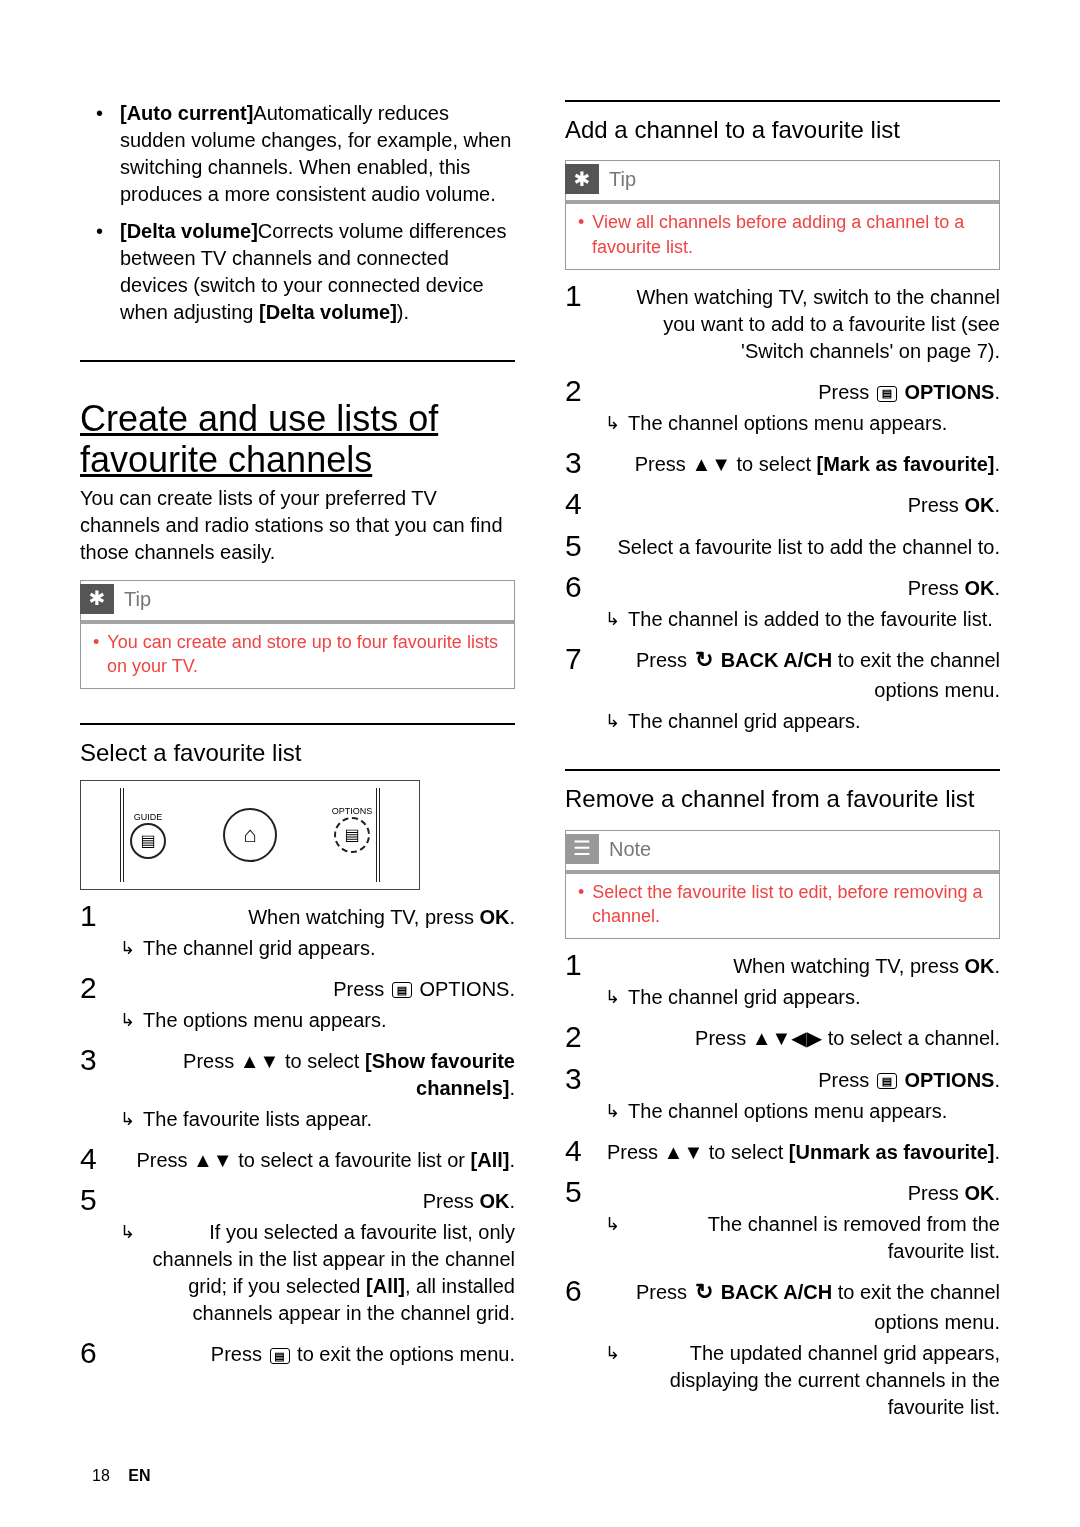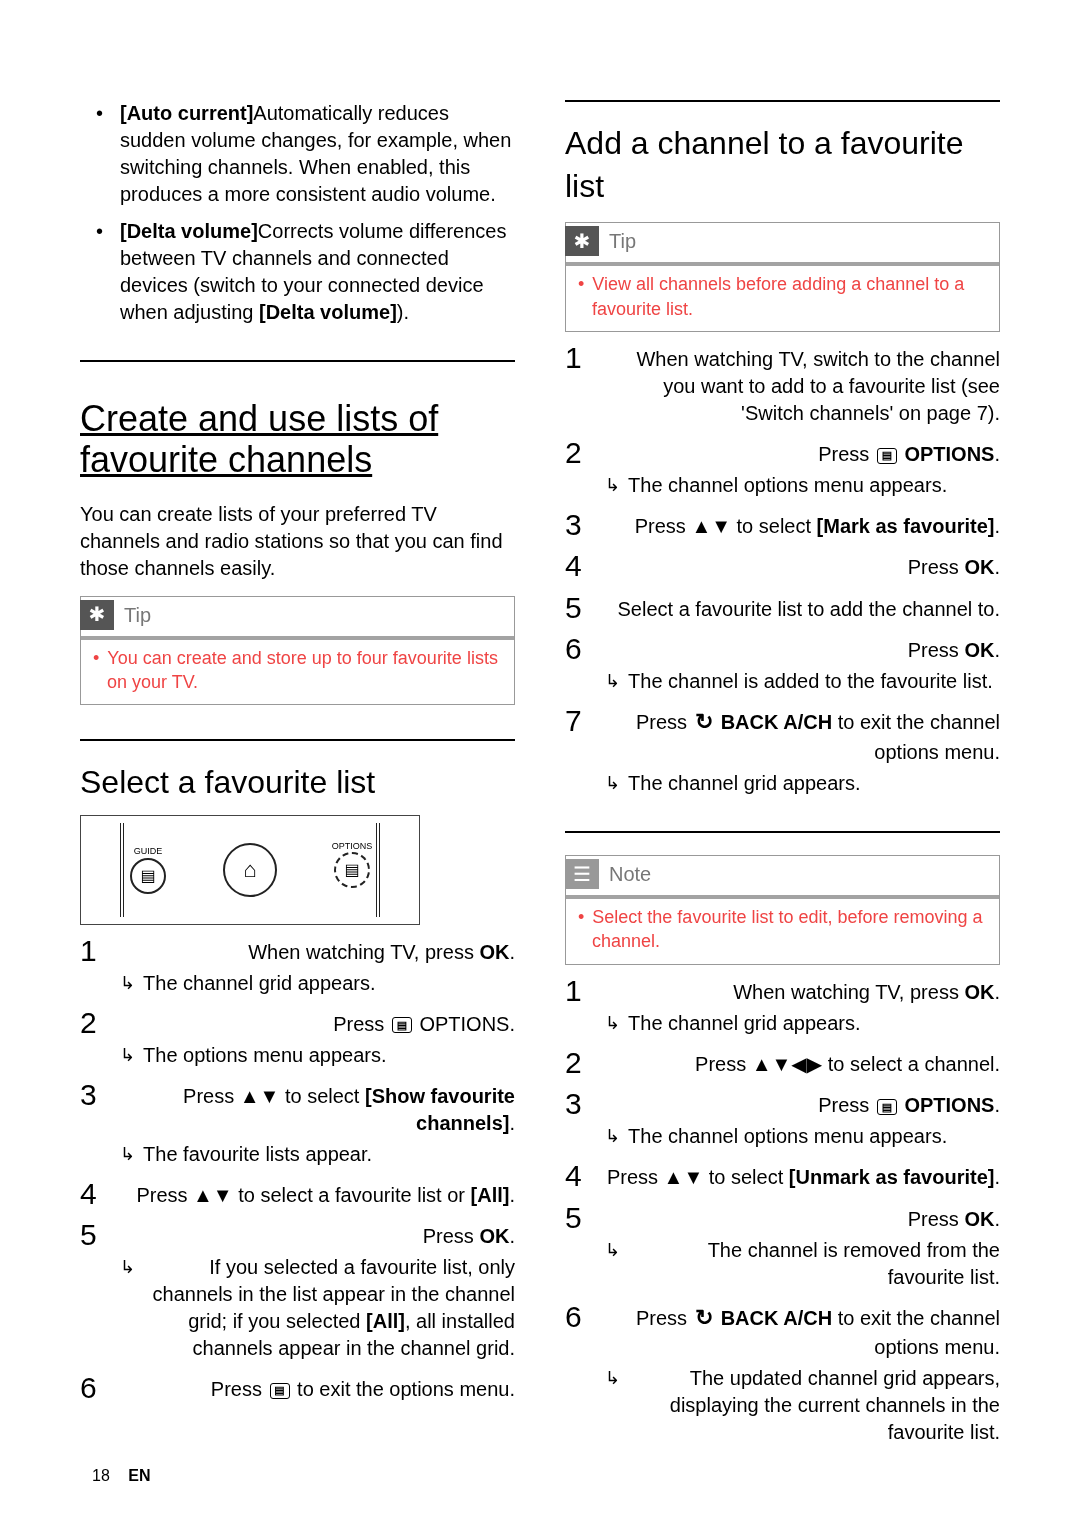--- a/index.html
+++ b/index.html
@@ -27,25 +27,25 @@
   .bold { font-weight: 600; }
   h2.section {
     font-size: 36px;
     font-weight: 400;
     line-height: 1.15;
     margin-top: 28px;
     text-decoration: underline;
   }
   .rule-above { border-top: 2px solid #000; padding-top: 8px; margin-top: 34px;}
   h3.sub {
-    font-size: 32px;
+    font-size: 24px;
     font-weight: 400;
-    margin-top: 12px;
-  }
-  .body-p { margin-top: 20px; font-weight: 300; }
+    margin-top: 4px;
+  }
+  .body-p { margin-top: 4px; font-weight: 300; }
   .tip-box, .note-box {
     border: 1px solid #999;
     margin-top: 14px;
   }
   .tip-head, .note-head {
     display: flex; align-items: center; gap: 10px;
     padding: 4px 0 6px 0;
     color: #777;
   }
   .tip-icon, .note-icon {
@@ -260,20 +260,21 @@
       <div class="step-body">
         <span>Press </span><span class="back-icon">↺</span><span class="bold"> BACK A/CH</span><span> to exit the channel options menu.</span>
         <div class="sub-result">
             <span class="arrow">↳</span>
             <span>The channel grid appears.</span>
           </div>
       </div>
     </div>
 
     <div class="rule-above"></div>
+    <h3 class="sub">Remove a channel from a favourite list</h3>
 
     <div class="note-box">
       <div class="note-head">
         <div class="note-icon">☰</div>
         <span>Note</span>
       </div>
       <div class="note-body">
         <ul>
             <li>Select the favourite list to edit, before removing a channel.</li>
           </ul>

